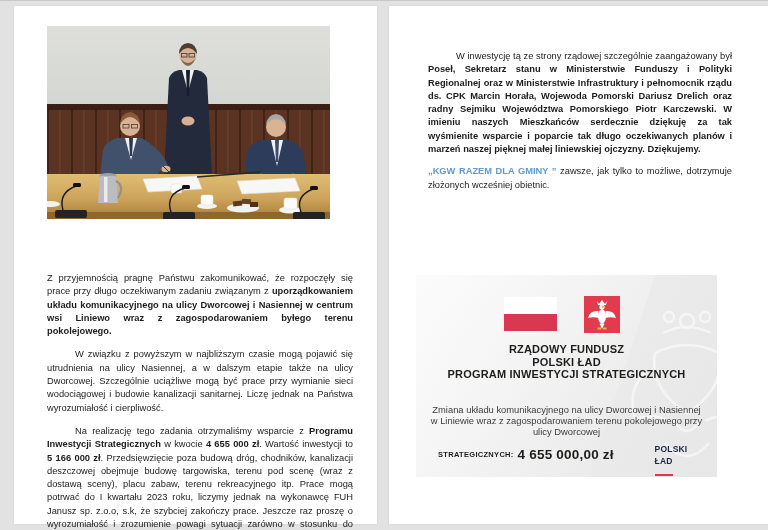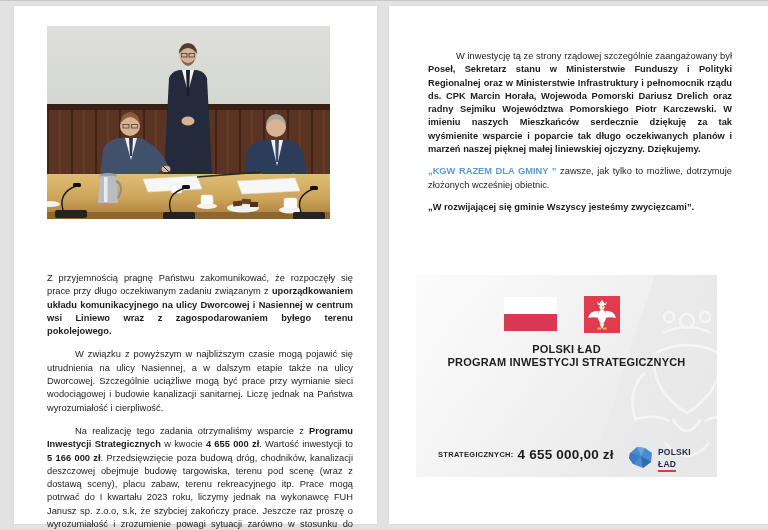--- a/index.html
+++ b/index.html
@@ -45,25 +45,25 @@
   .flag .r{position:absolute;left:0;bottom:0;width:100%;height:50%;background:#d93752;}
   .emblem{position:absolute;left:168px;top:21px;width:36px;height:37px;background:#e23b4e;}
   .banner-title{position:absolute;left:0;top:68px;width:100%;
     font-weight:800;font-size:11px;line-height:12.5px;letter-spacing:0.2px;}
   .banner-gmina{position:absolute;left:0;top:116px;width:100%;font-weight:800;font-size:10px;}
   .banner-desc{position:absolute;left:14px;top:130px;width:273px;
     font-size:9.4px;line-height:10.8px;color:#3d3d3d;}
   .funding{position:absolute;left:22px;top:172px;width:200px;display:flex;align-items:center;text-align:left;}
   .funding .lbl{font-weight:800;font-size:7.5px;letter-spacing:0.3px;margin-right:4px;}
   .funding .amt{font-weight:800;font-size:13.5px;letter-spacing:0.2px;}
-  .pl-logo{position:absolute;left:212px;top:167px;width:82px;height:32px;display:flex;align-items:center;text-align:left;}
+  .pl-logo{position:absolute;left:212px;top:167px;width:82px;height:32px;display:flex;align-items:center;text-align:left;flex-direction:column;}
   .pl-logo .txt{margin-left:4px;line-height:9px;}
   .pl-logo .t1{font-weight:800;font-size:8.5px;color:#1b2a4a;letter-spacing:0.2px;}
   .pl-logo .t2{font-weight:800;font-size:8.5px;color:#1b2a4a;letter-spacing:0.2px;
-    display:inline-block;border-bottom:2px solid #d93752;padding-bottom:1px;}
+    display:inline-block;border-bottom:2px solid #d93752;padding-bottom:8px;}
 </style>
 </head>
 <body>
 
 <div class="page page-left">
 
   <div class="photo">
     <svg width="283" height="193" viewBox="0 0 283 193">
       <defs>
         <linearGradient id="wallg" x1="0" y1="0" x2="0" y2="1">
@@ -170,21 +170,20 @@
     <p class="indent">W związku z powyższym w najbliższym czasie mogą pojawić się utrudnienia na ulicy Nasiennej, a w dalszym etapie także na ulicy Dworcowej. Szczególnie uciążliwe mogą być prace przy wymianie sieci wodociągowej i budowie kanalizacji sanitarnej. Liczę jednak na Państwa wyrozumiałość i cierpliwość.</p>
     <p class="indent"><span>Na realizację tego zadania otrzymaliśmy wsparcie z </span><span class="b">Programu Inwestycji Strategicznych</span><span> w kwocie </span><span class="b">4 655 000 zł</span><span>. Wartość inwestycji to </span><span class="b">5 166 000 zł</span><span>. Przedsięwzięcie poza budową dróg, chodników, kanalizacji deszczowej obejmuje budowę targowiska, terenu pod scenę (wraz z dostawą sceny), placu zabaw, terenu rekreacyjnego itp. Prace mogą potrwać do I kwartału 2023 roku, liczymy jednak na wykonawcę FUH Janusz sp. z.o.o, s.k, że szybciej zakończy prace. Jeszcze raz proszę o wyrozumiałość i zrozumienie powagi sytuacji zarówno w stosunku do Wykonawcy jak i do nas – Inwestora.</span></p>
   </div>
 </div>
 
 <div class="page page-right">
 
   <div class="textblock-r">
     <p class="indent"><span>W inwestycję tą ze strony rządowej szczególnie zaangażowany był </span><span class="b">Poseł, Sekretarz stanu w Ministerstwie Funduszy i Polityki Regionalnej oraz w Ministerstwie Infrastruktury i pełnomocnik rządu ds. CPK Marcin Horała, Wojewoda Pomorski Dariusz Drelich oraz radny Sejmiku Województwa Pomorskiego Piotr Karczewski.  W imieniu naszych Mieszkańców serdecznie dziękuję za tak wyśmienite wsparcie i poparcie tak długo oczekiwanych planów i marzeń naszej pięknej małej liniewskiej ojczyzny. Dziękujemy.</span></p>
     <p><span class="quote-hl">„KGW RAZEM DLA GMINY ”</span><span> zawsze, jak tylko to możliwe, dotrzymuje złożonych wcześniej obietnic.</span></p>
-    <p class="b">„W rozwijającej się gminie Wszyscy jesteśmy zwycięzcami”.</p>
   </div>
 
 
   <div class="banner">
     <div class="streak"></div>
 
     <svg class="watermark" width="120" height="190" viewBox="0 0 120 190">
       <g fill="none" stroke="#ffffff" stroke-width="2.5">
         <circle cx="62" cy="28" r="7"></circle>
           <circle cx="44" cy="24" r="5"></circle>
@@ -213,24 +212,26 @@
           <path d="M14.5,15 Q6,14 4,22 Q10,20.5 14.5,22 Z"></path>
           <path d="M21.5,15 Q30,14 32,22 Q26,20.5 21.5,22 Z"></path>
           <polygon points="15.5,27.5 20.5,27.5 18,33"></polygon>
           <rect x="13.5" y="31.5" width="3.6" height="2" fill="#e8b43a"></rect>
           <rect x="19" y="31.5" width="3.6" height="2" fill="#e8b43a"></rect>
         </g>
       </svg>
     </div>
 
     <div class="banner-title">
+      <div>RZĄDOWY FUNDUSZ</div>
       <div>POLSKI ŁAD</div>
       <div>PROGRAM INWESTYCJI STRATEGICZNYCH</div>
     </div>
 
+    <div class="banner-desc">Zmiana układu komunikacyjnego na ulicy Dworcowej i Nasiennej w Liniewie wraz z zagospodarowaniem terenu pokolejowego przy ulicy Dworcowej</div>
 
     <div class="funding">
       <span class="lbl">STRATEGICZNYCH:</span>
       <span class="amt">4 655 000,00 zł</span>
     </div>
 
     <div class="pl-logo">
       <svg width="26" height="24" viewBox="0 0 26 24">
         <polygon points="2,7 9,1 17,2 24,7 23,16 15,22 5,18 1,12" fill="#4a8ad4"></polygon>
         <polygon points="9,1 17,2 13,10" fill="#6ca4de"></polygon>

